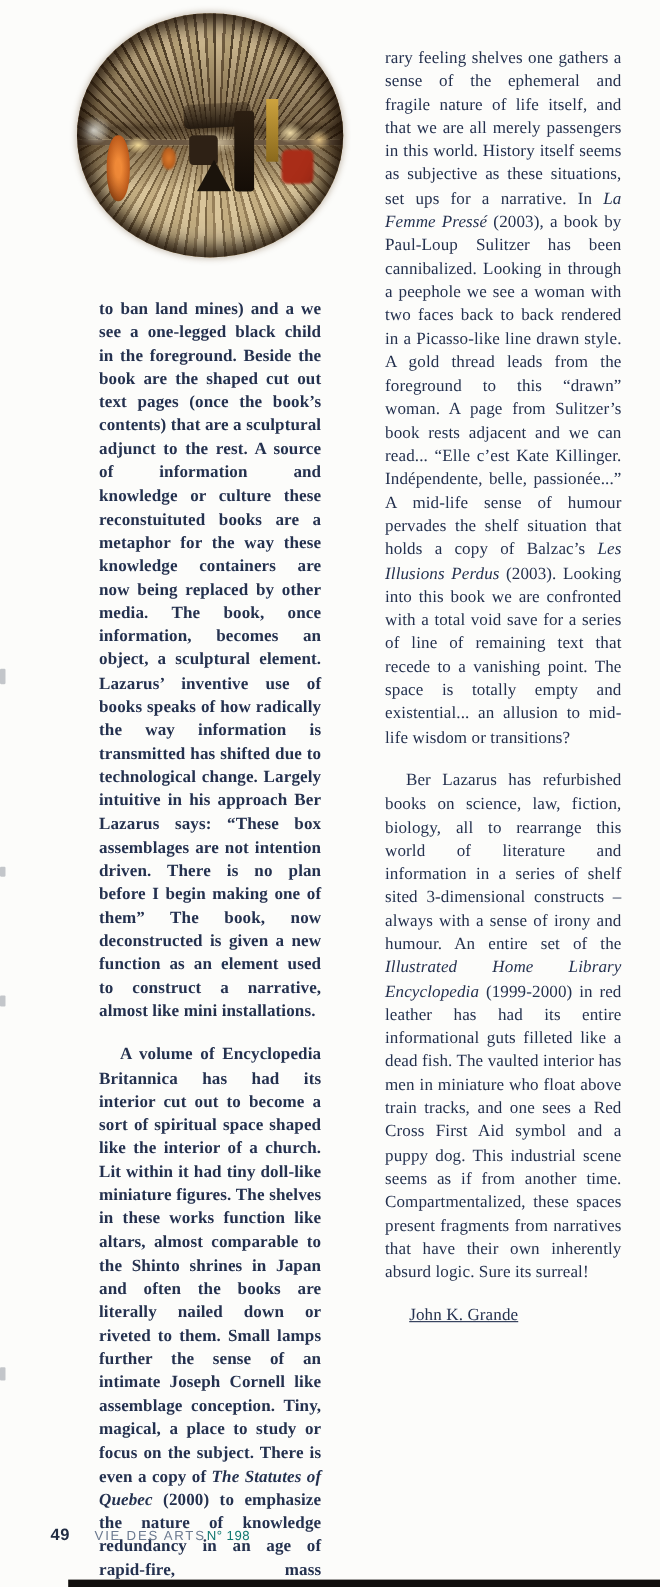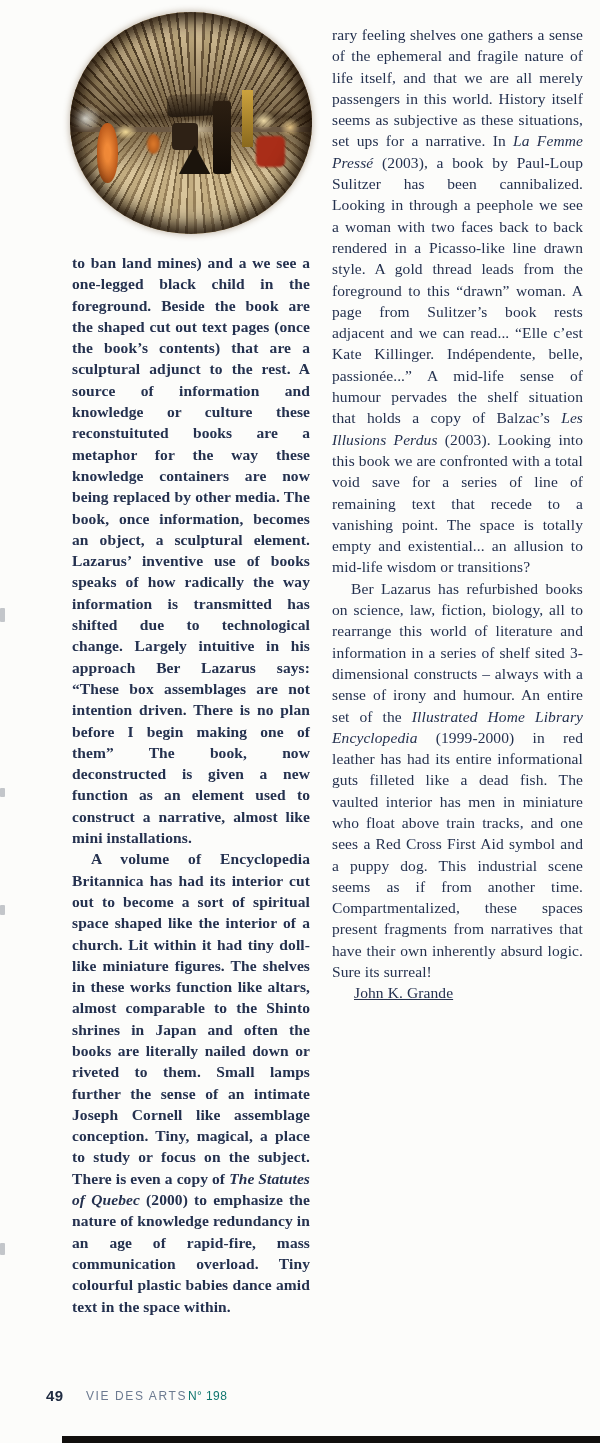--- a/index.html
+++ b/index.html
@@ -12,21 +12,21 @@
   .col{
     position:absolute;
     text-align:justify;
     color:#24314f;
     font-size:15.5px;
     line-height:21.3px;
     letter-spacing:0.1px;
   }
   #left-col{left:72px;top:252px;width:238px;font-weight:bold;}
   #right-col{left:332px;top:24px;width:251px;}
-  .para{margin:0;}
+  .para{margin:18px;}
   .para.indent{text-indent:19px;}
   .para.byline{text-align:left;text-indent:22px;text-decoration:underline;}
   .para i{font-style:italic;}
   
   #photo{
     position:absolute;left:70px;top:12px;width:242px;height:222px;
     border-radius:50%;overflow:hidden;background:#6b5843;
     box-shadow:0 0 6px 1px rgba(90,60,30,.35);
   }
   #photo .ceiling{

